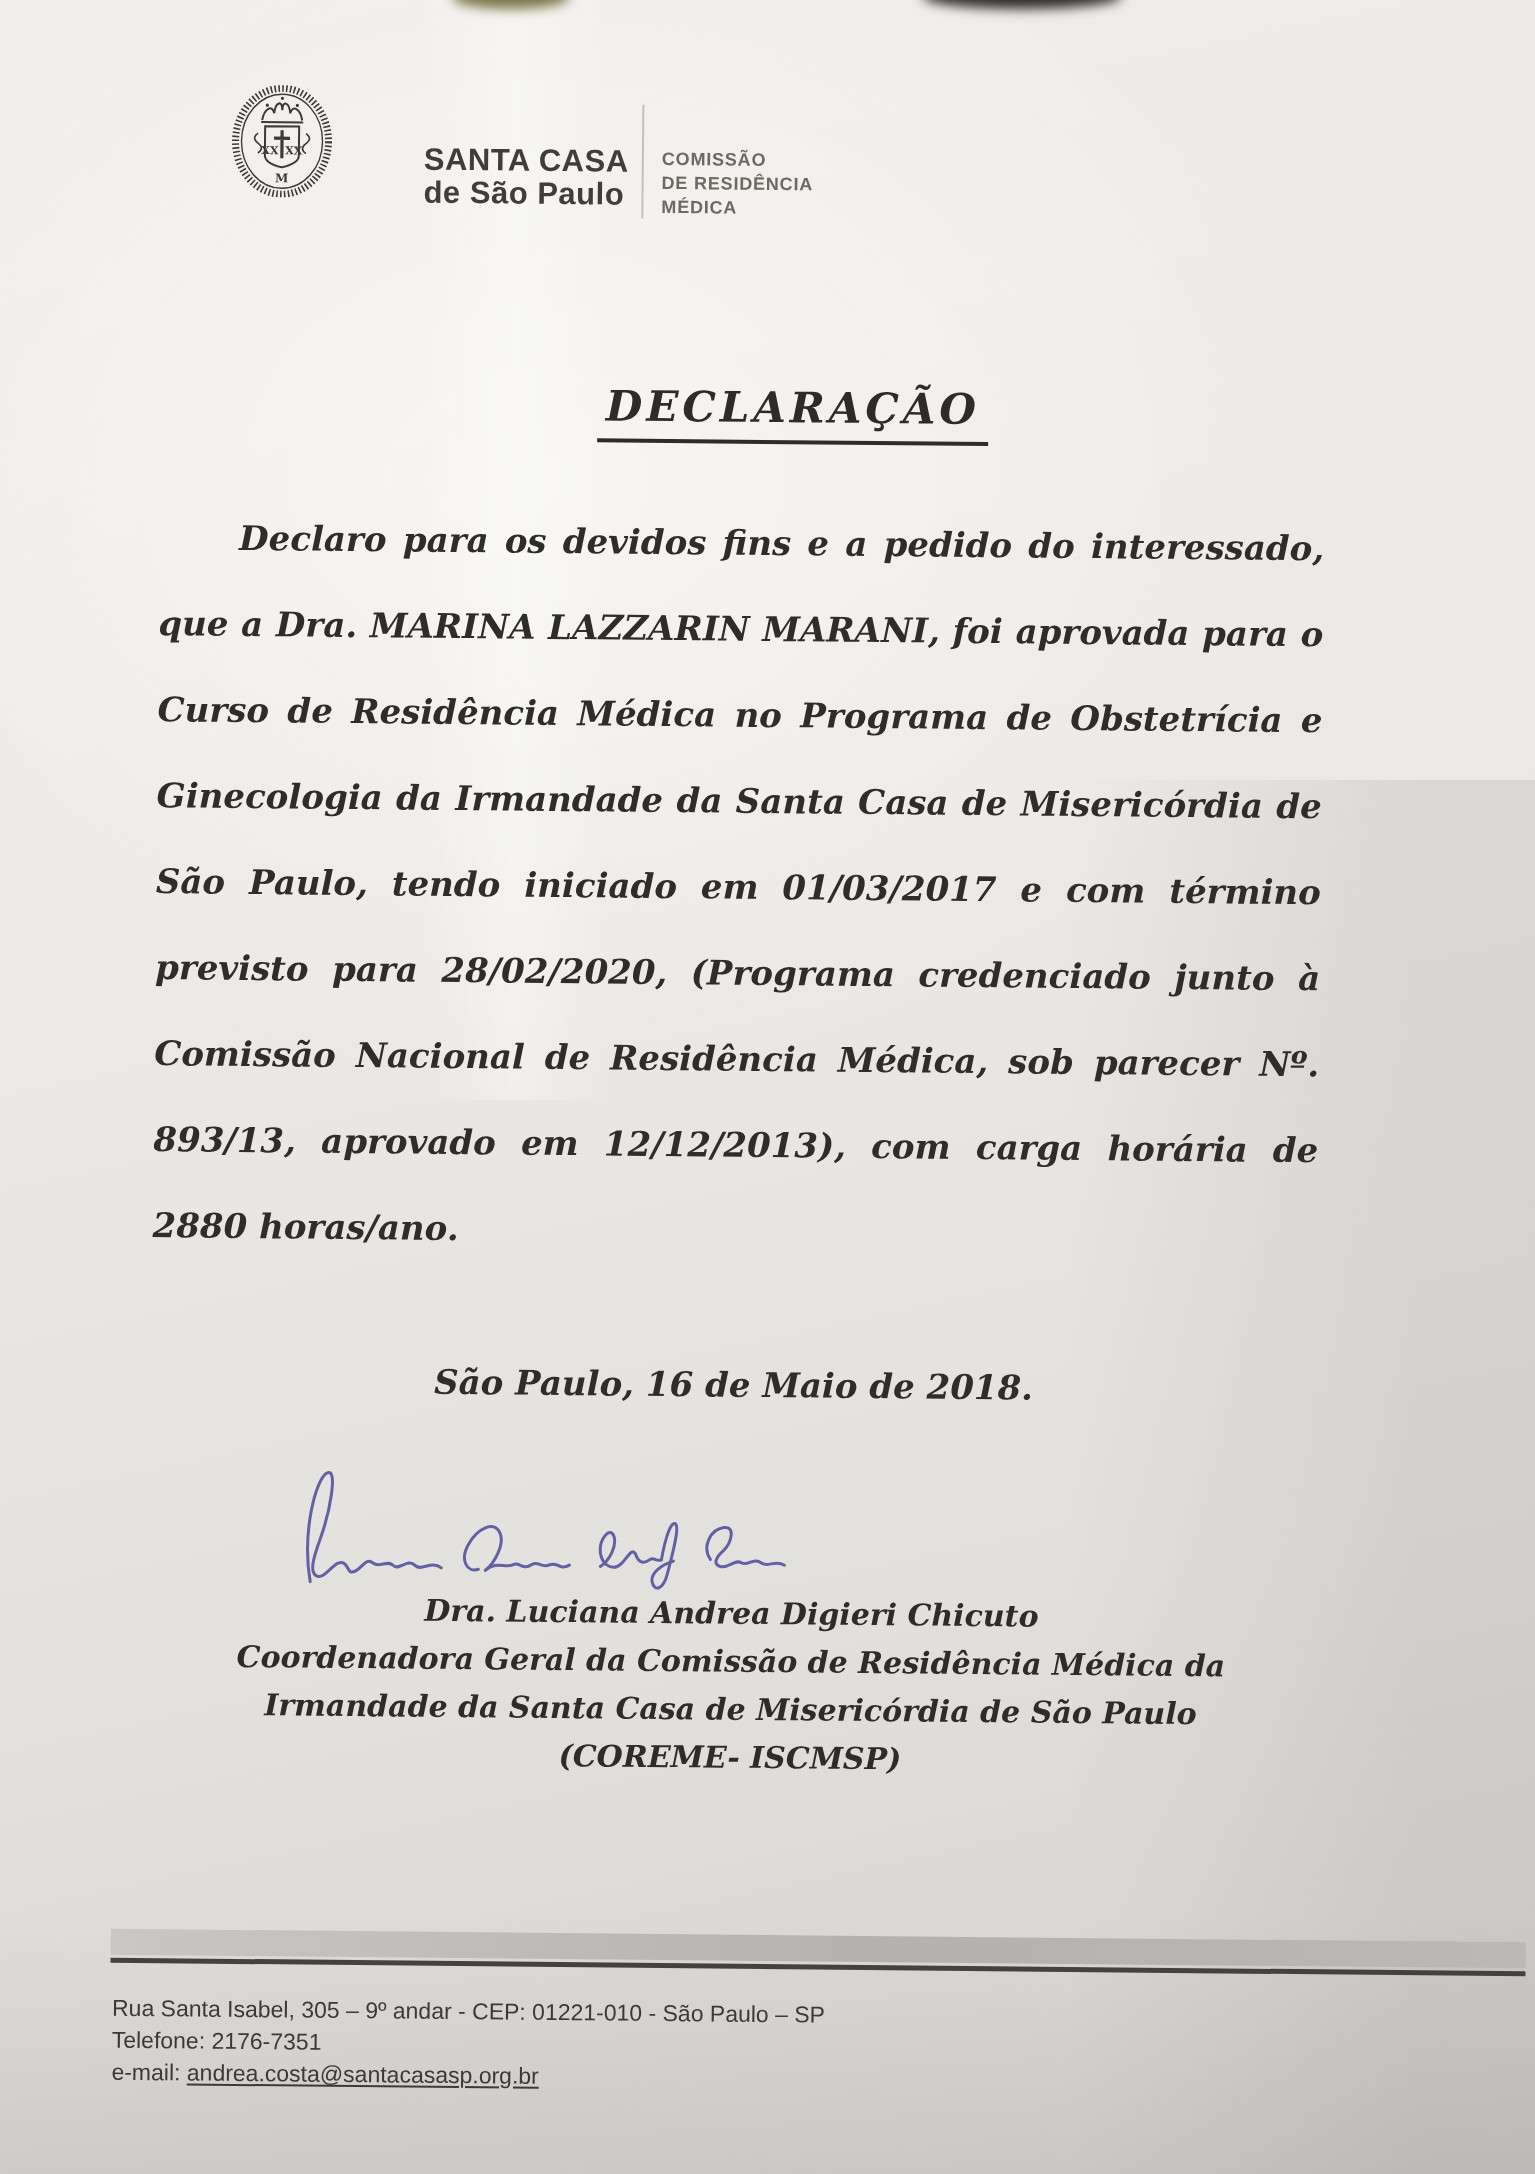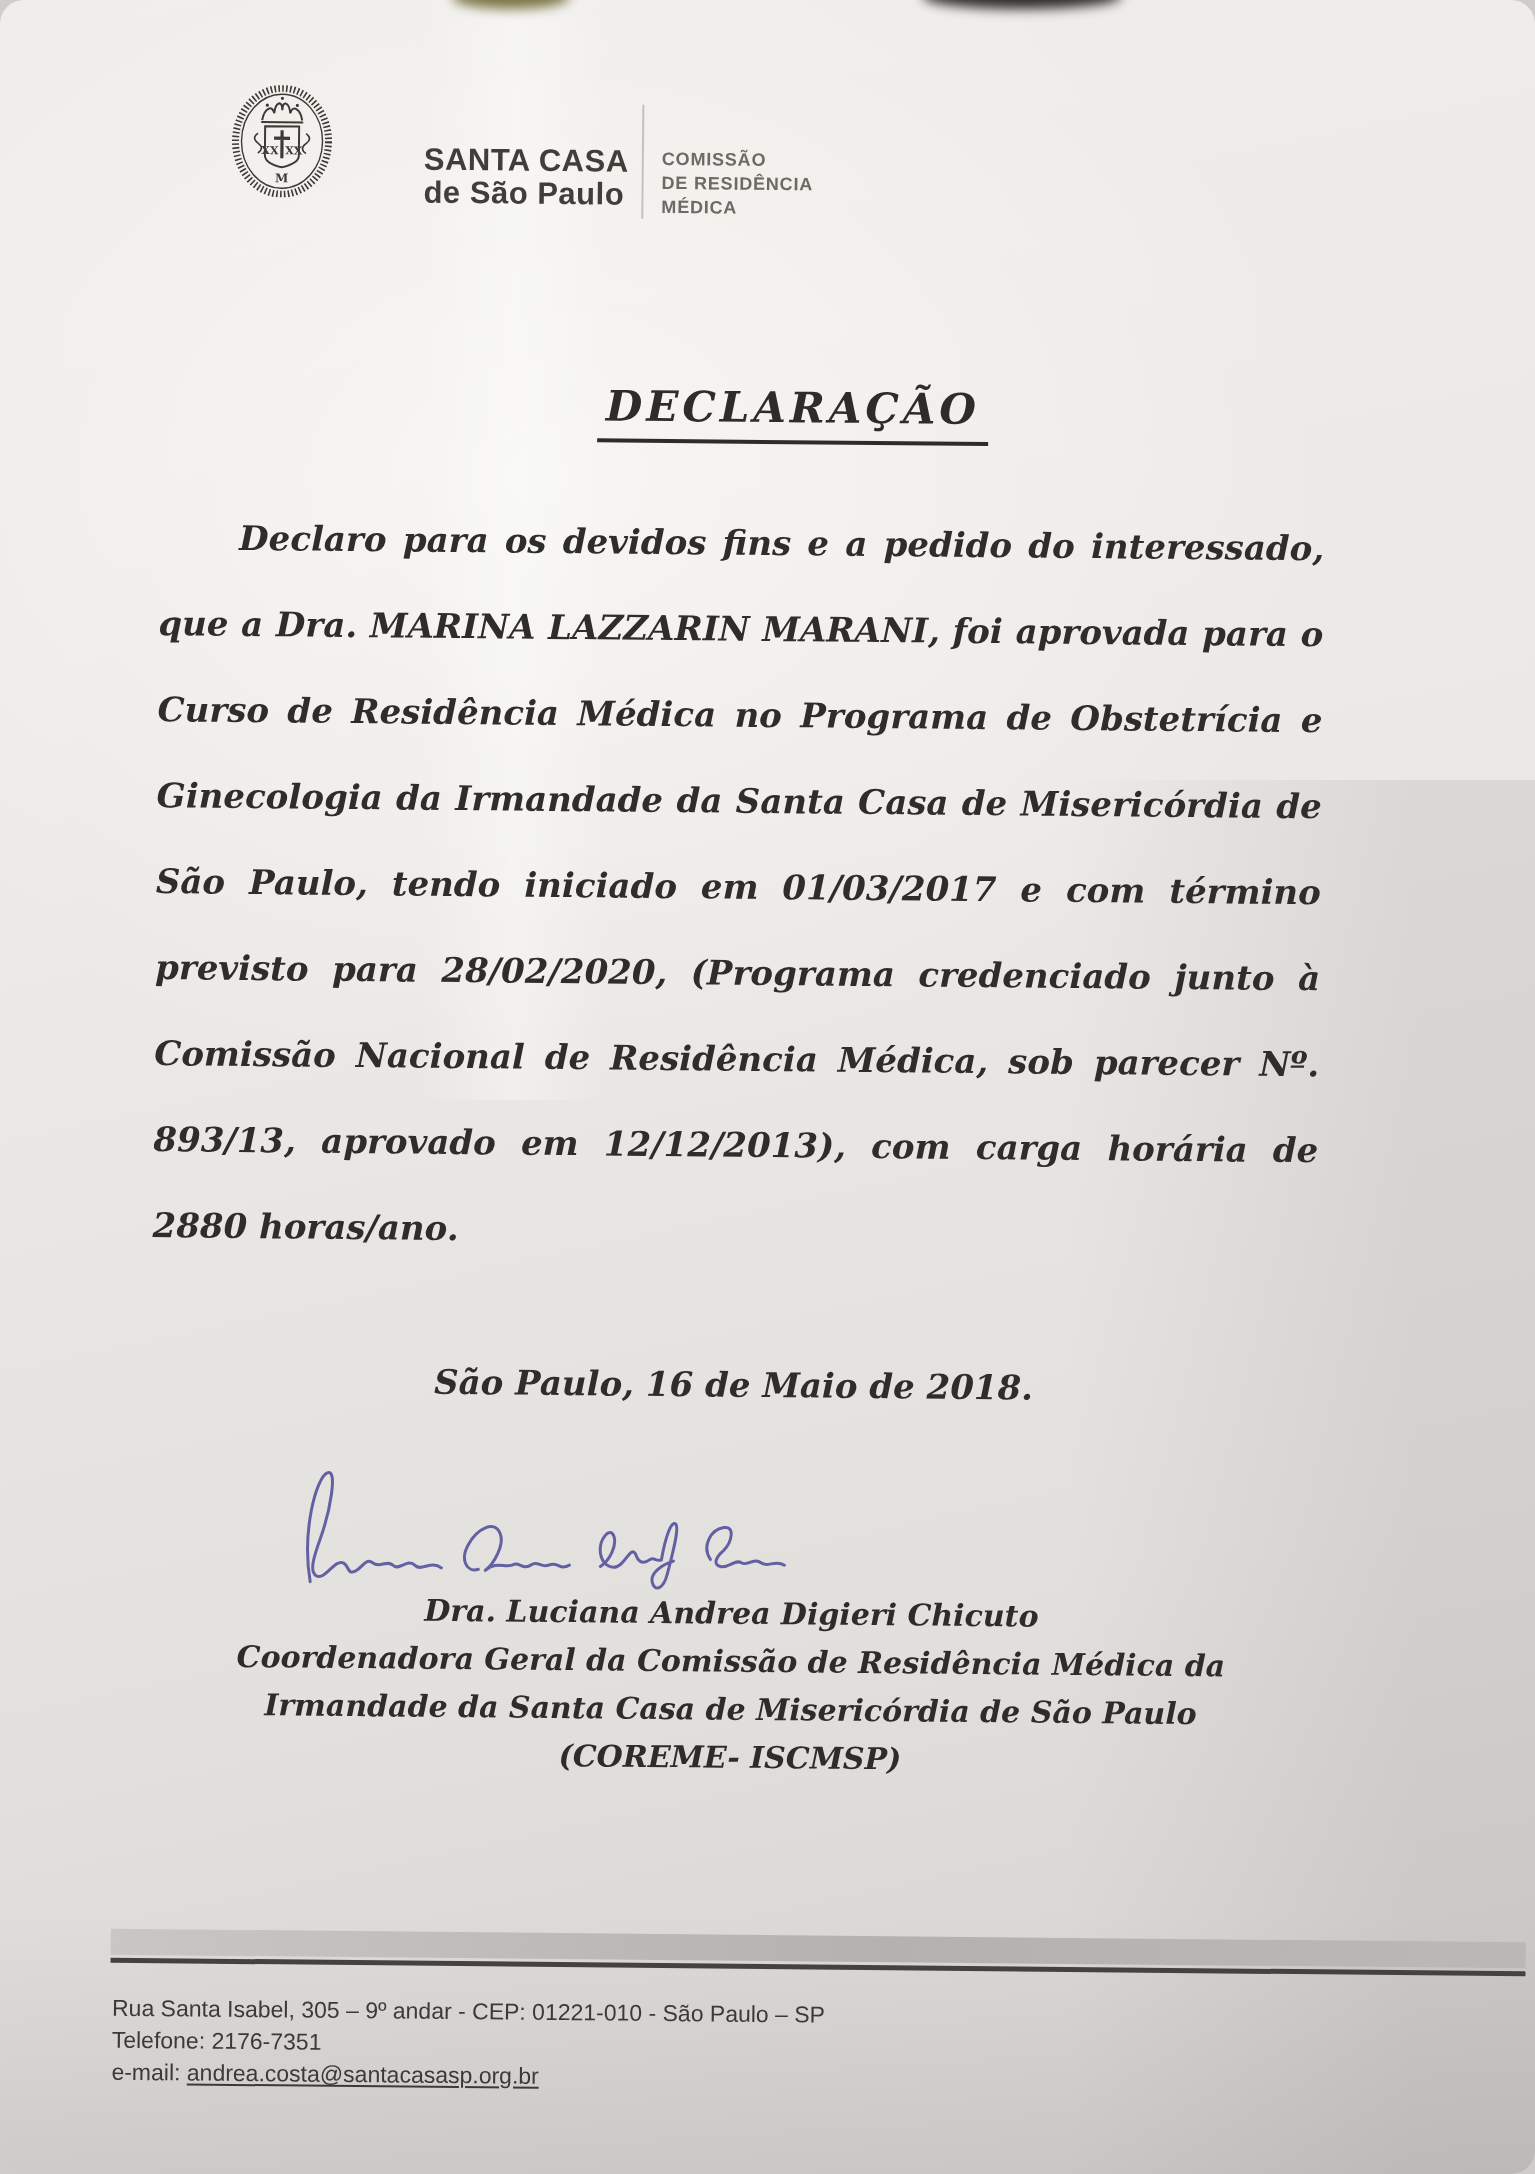--- a/index.html
+++ b/index.html
@@ -1,19 +1,18 @@
 <!DOCTYPE html>
 <html><head>
 <meta charset="utf-8">
 <style>
   html,body{margin:0;padding:0;background:#cfcdc9;}
   #canvas{
     position:relative;width:1535px;height:2174px;overflow:hidden;
     font-family:"DejaVu Serif",serif;
-    border-radius:24px;
   }
   
   .paper{
     position:absolute;inset:0;
     background:
       radial-gradient(ellipse 1300px 1000px at 35% 22%, rgba(255,255,255,0.55), rgba(255,255,255,0) 62%),
       linear-gradient(168deg,#f0eeea 0%,#ebe9e5 42%,#e2e0dc 72%,#d3d1cd 100%);
   }
   .sheen{position:absolute;left:420px;top:0;width:190px;height:1100px;
     background:linear-gradient(to right,rgba(255,255,255,0),rgba(255,255,255,0.35),rgba(255,255,255,0));}

